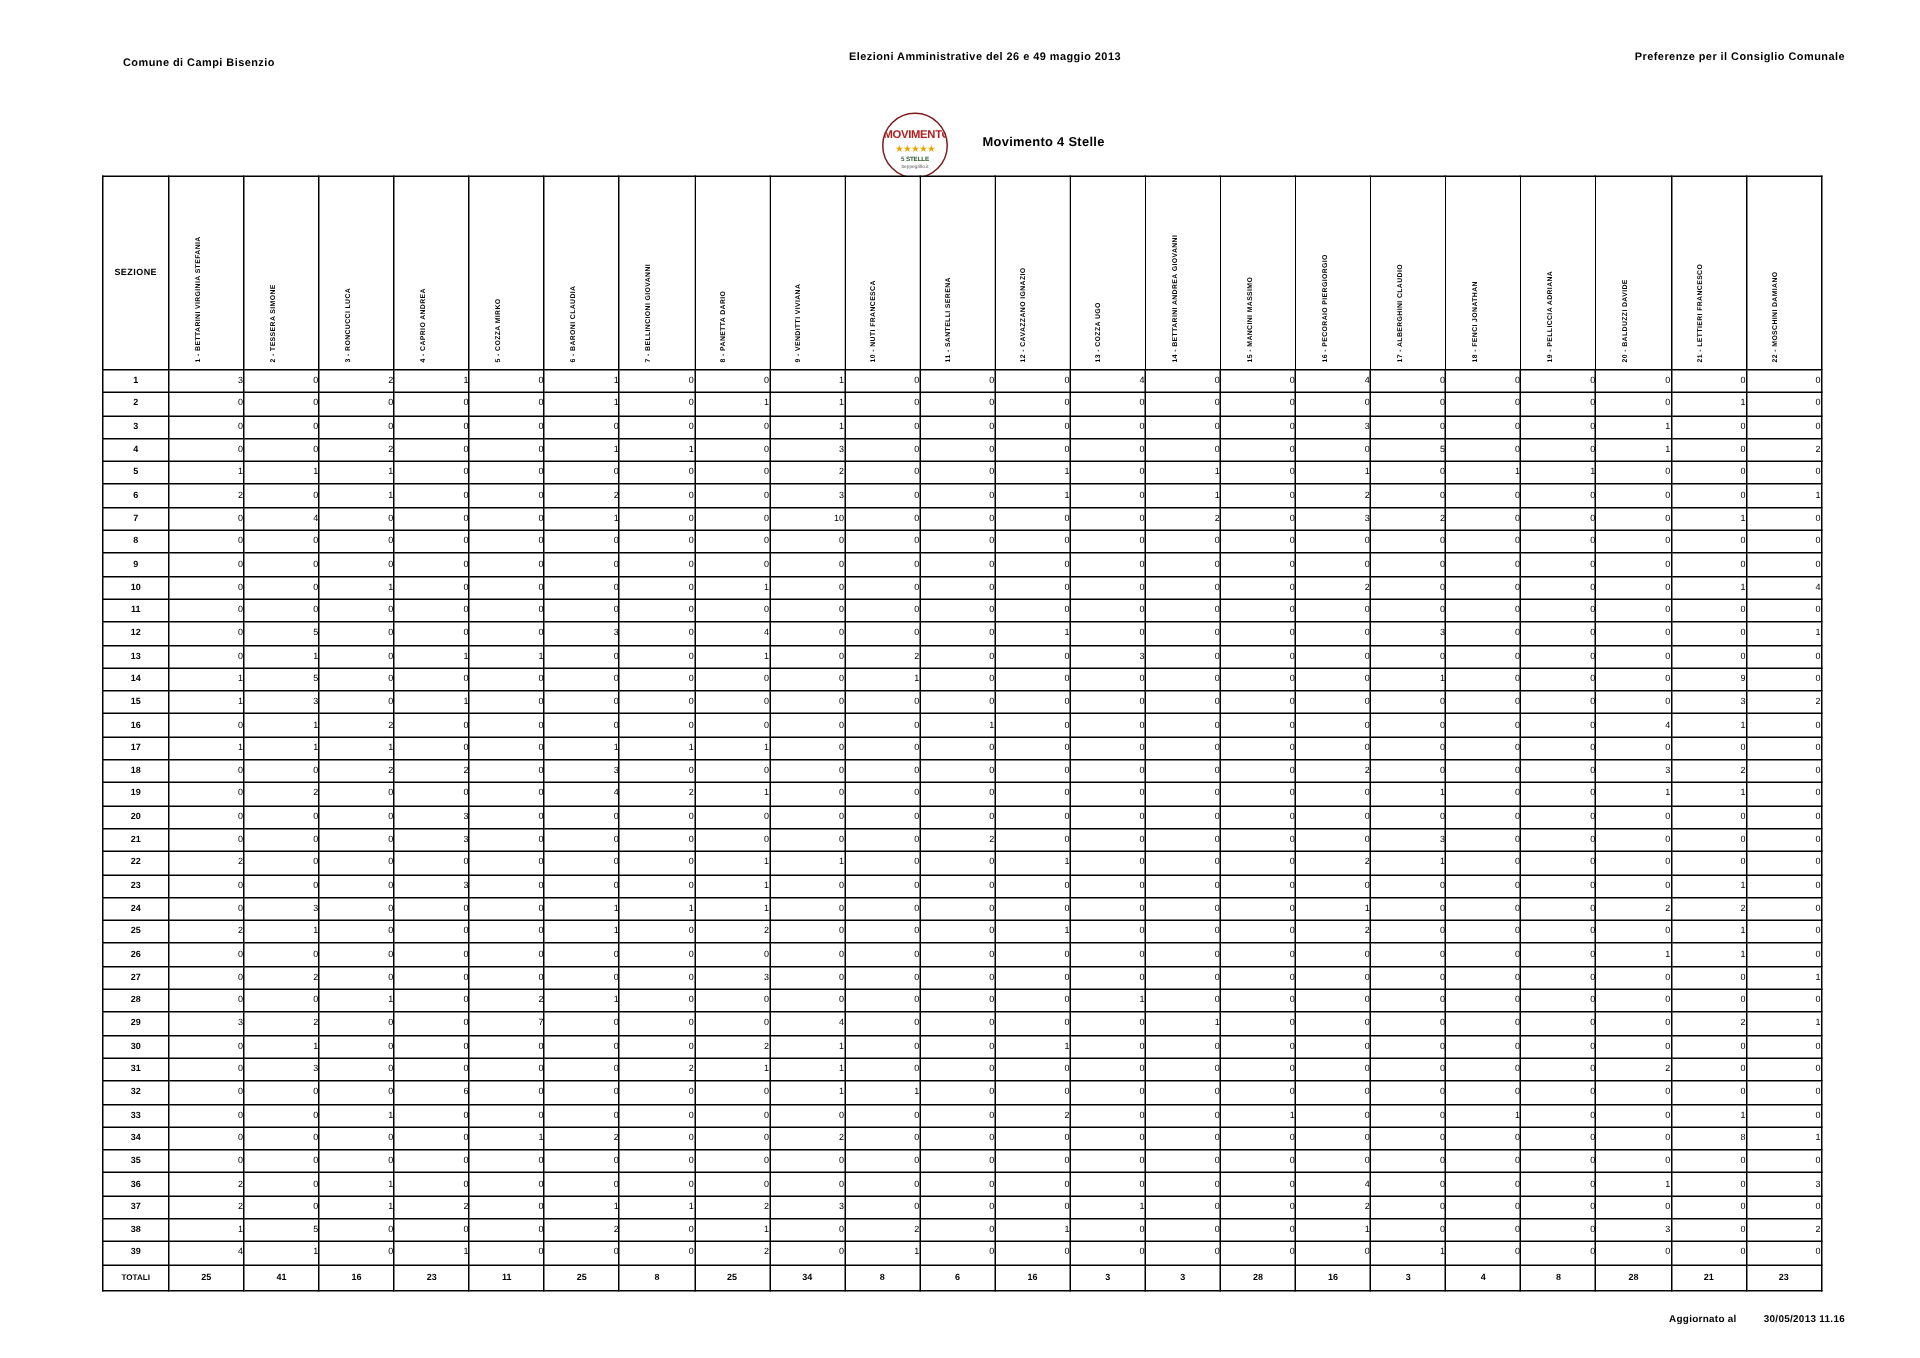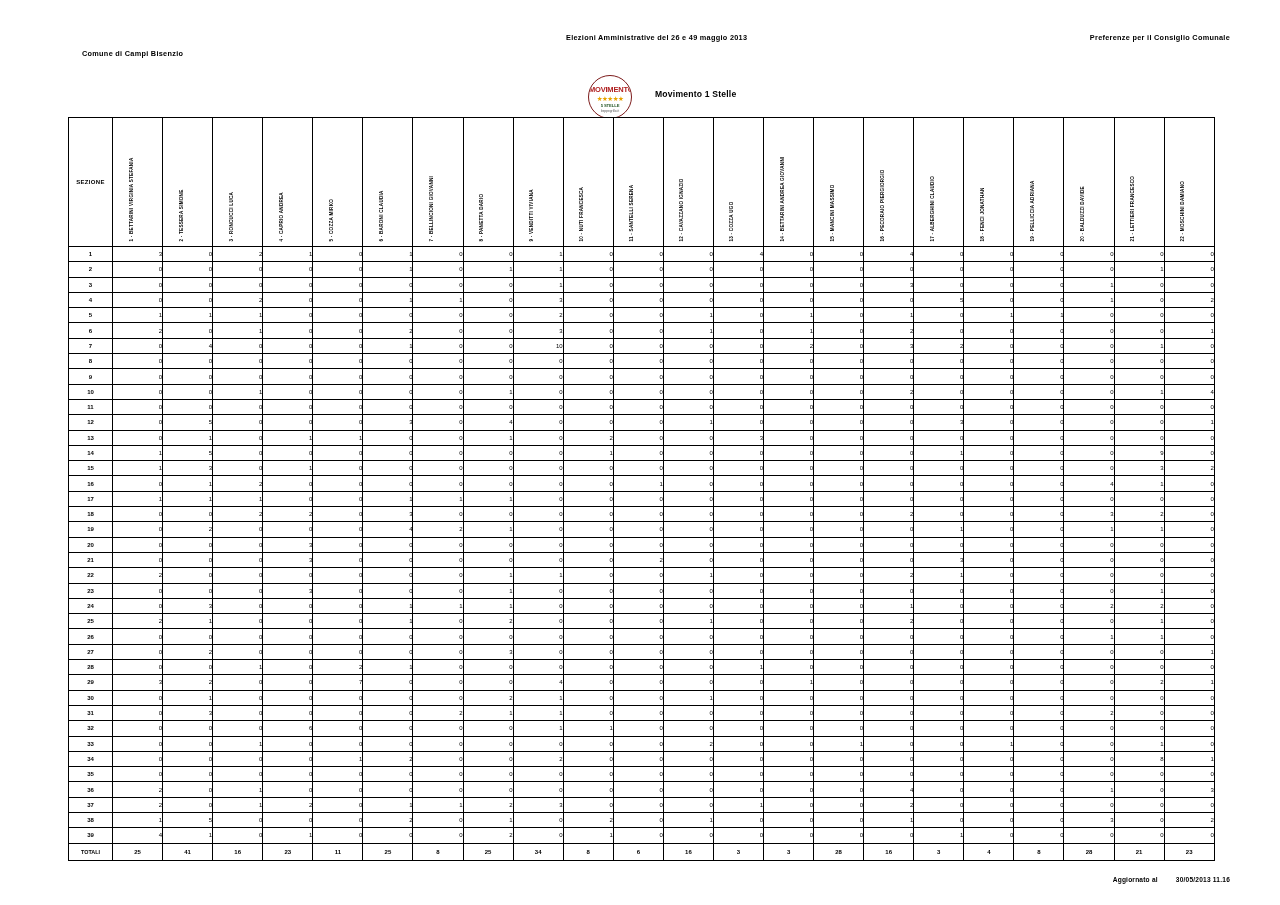--- a/index.html
+++ b/index.html
@@ -26,21 +26,21 @@
   .hdr {
     position: absolute;
     top: 33px;
     left: 0;
     width: 1280px;
     height: 14px;
     font-size: 7.3px;
     font-weight: bold;
     letter-spacing: 0.3px;
   }
-  .hdr-left  { position: absolute; left: 82px; top: 16px; }
+  .hdr-left  { position: absolute; left: 82px; top: 4px; }
   .hdr-mid   { position: absolute; left: 566px; top: 0; }
   .hdr-right { position: absolute; right: 50px; top: 0; text-align: right; }
 
   
   .listbar {
     position: absolute;
     top: 75px;
     left: 0;
     width: 1280px;
     height: 44px;
@@ -185,21 +185,21 @@
     <div class="hdr-right">Preferenze per il Consiglio Comunale</div>
   </div>
 
   <div class="listbar">
     <div class="logo">
       <div class="l1">MOVIMENTO</div>
       <div class="stars">★★★★★</div>
       <div class="l2">5 STELLE</div>
       <div class="l3">beppegrillo.it</div>
     </div>
-    <div class="list-title">Movimento 1 Stelle</div>
+    <div class="list-title">Movimento 4 Stelle</div>
   </div>
 
   <div class="tbl-wrap">
     <table class="grid">
       <colgroup id="cg">
           <col style="width: 44px;">
           <col style="width: 50.0909px;">
           <col style="width: 50.0909px;">
           <col style="width: 50.0909px;">
           <col style="width: 50.0909px;">

